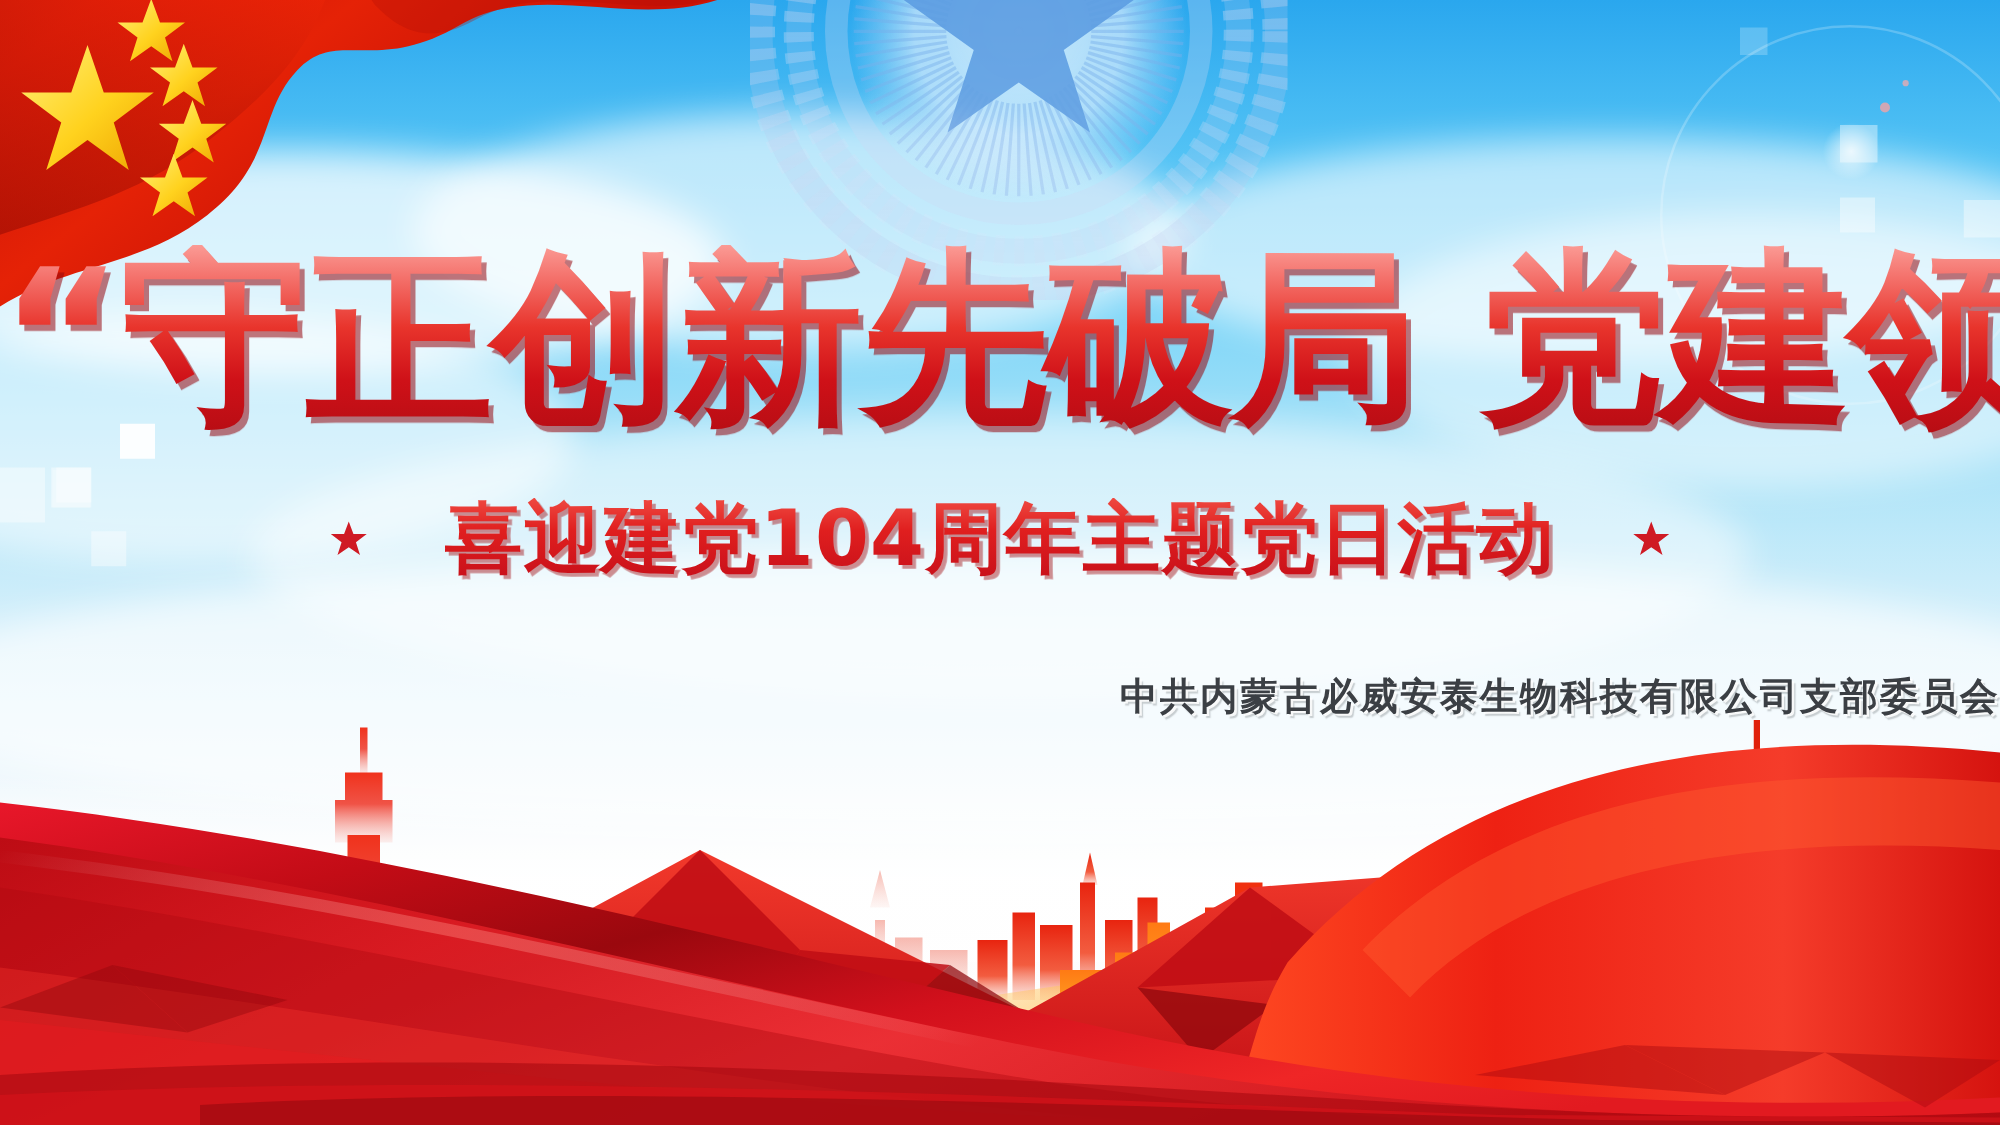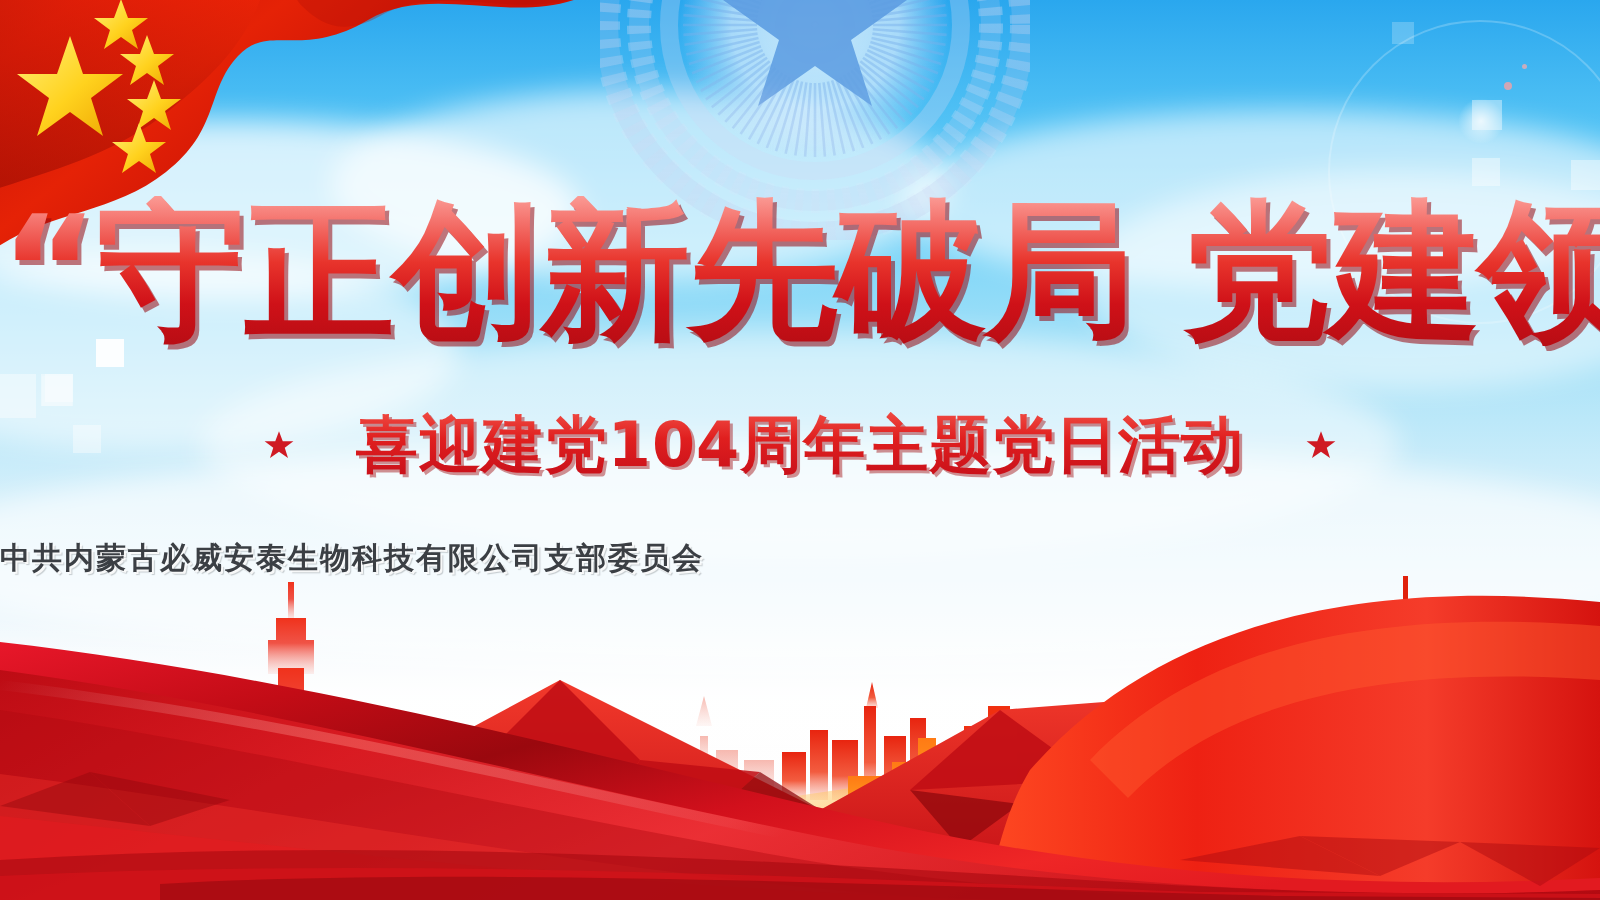--- a/index.html
+++ b/index.html
@@ -34,32 +34,32 @@
     position:absolute;left:0;top:196px;width:1600px;text-align:center;
     font-size:150px;line-height:150px;font-weight:bold;letter-spacing:-2px;
     white-space:nowrap;
     background:linear-gradient(180deg,#fb9b95 0%,#f4726c 17%,#e8342c 44%,#cf1118 72%,#b80d14 100%);
     -webkit-background-clip:text;background-clip:text;color:transparent;
     -webkit-text-fill-color:transparent;
     filter:drop-shadow(4px 5px 0px rgba(150,8,14,.55));
   }
 
   .subRow{position:absolute;left:0;top:398px;width:1600px;
-    display:flex;align-items:center;justify-content:center;gap:62px;margin-top:14px;}
+    display:flex;align-items:center;justify-content:center;gap:62px;}
   .subTitle{
     font-size:62px;line-height:66px;font-weight:bold;letter-spacing:1px;white-space:nowrap;
     background:linear-gradient(180deg,#ef4a42 0%,#e01f1f 40%,#c8101a 100%);
     -webkit-background-clip:text;background-clip:text;color:transparent;
     -webkit-text-fill-color:transparent;
     filter:drop-shadow(3px 3px 0px rgba(160,10,16,.45));
   }
   .starDeco{width:30px;height:30px;flex:0 0 auto;}
 
   .orgLine{
-    position:absolute;left:0;top:538px;width:1600px;text-align:left;
+    position:absolute;left:0;top:538px;width:1600px;text-align:right;
     font-size:30px;line-height:40px;font-weight:bold;letter-spacing:2px;
     color:#3b3f44;white-space:nowrap;
     text-shadow:2px 2px 0 rgba(255,255,255,.85), 3px 3px 1px rgba(90,95,100,.30);
   }
   .dateLine{
     position:absolute;left:0;top:618px;width:1600px;text-align:center;
     font-size:30px;line-height:40px;font-weight:bold;letter-spacing:1px;
     color:#2c3034;white-space:nowrap;
     text-shadow:2px 2px 0 rgba(255,255,255,.85), 3px 3px 1px rgba(90,95,100,.30);
   }

